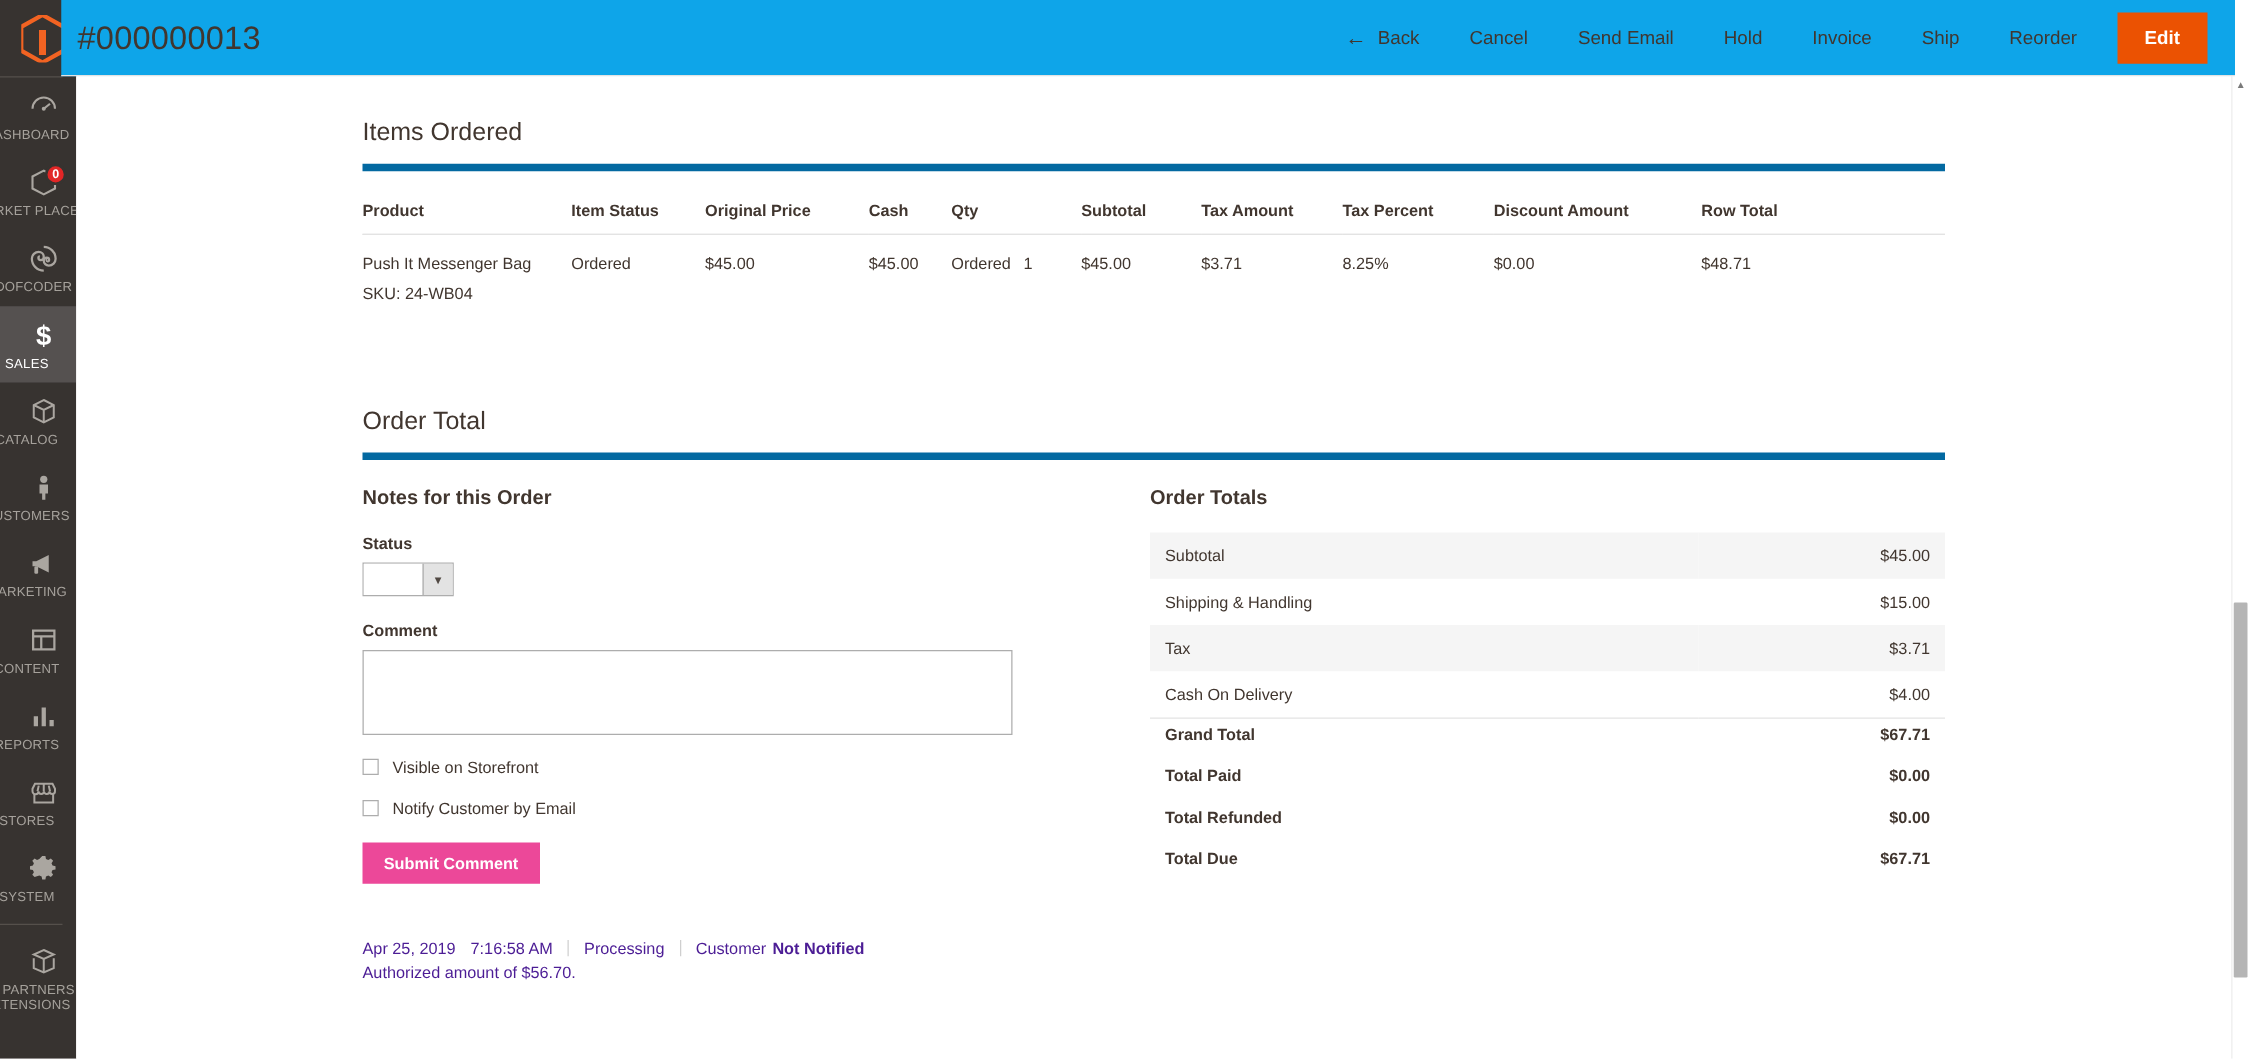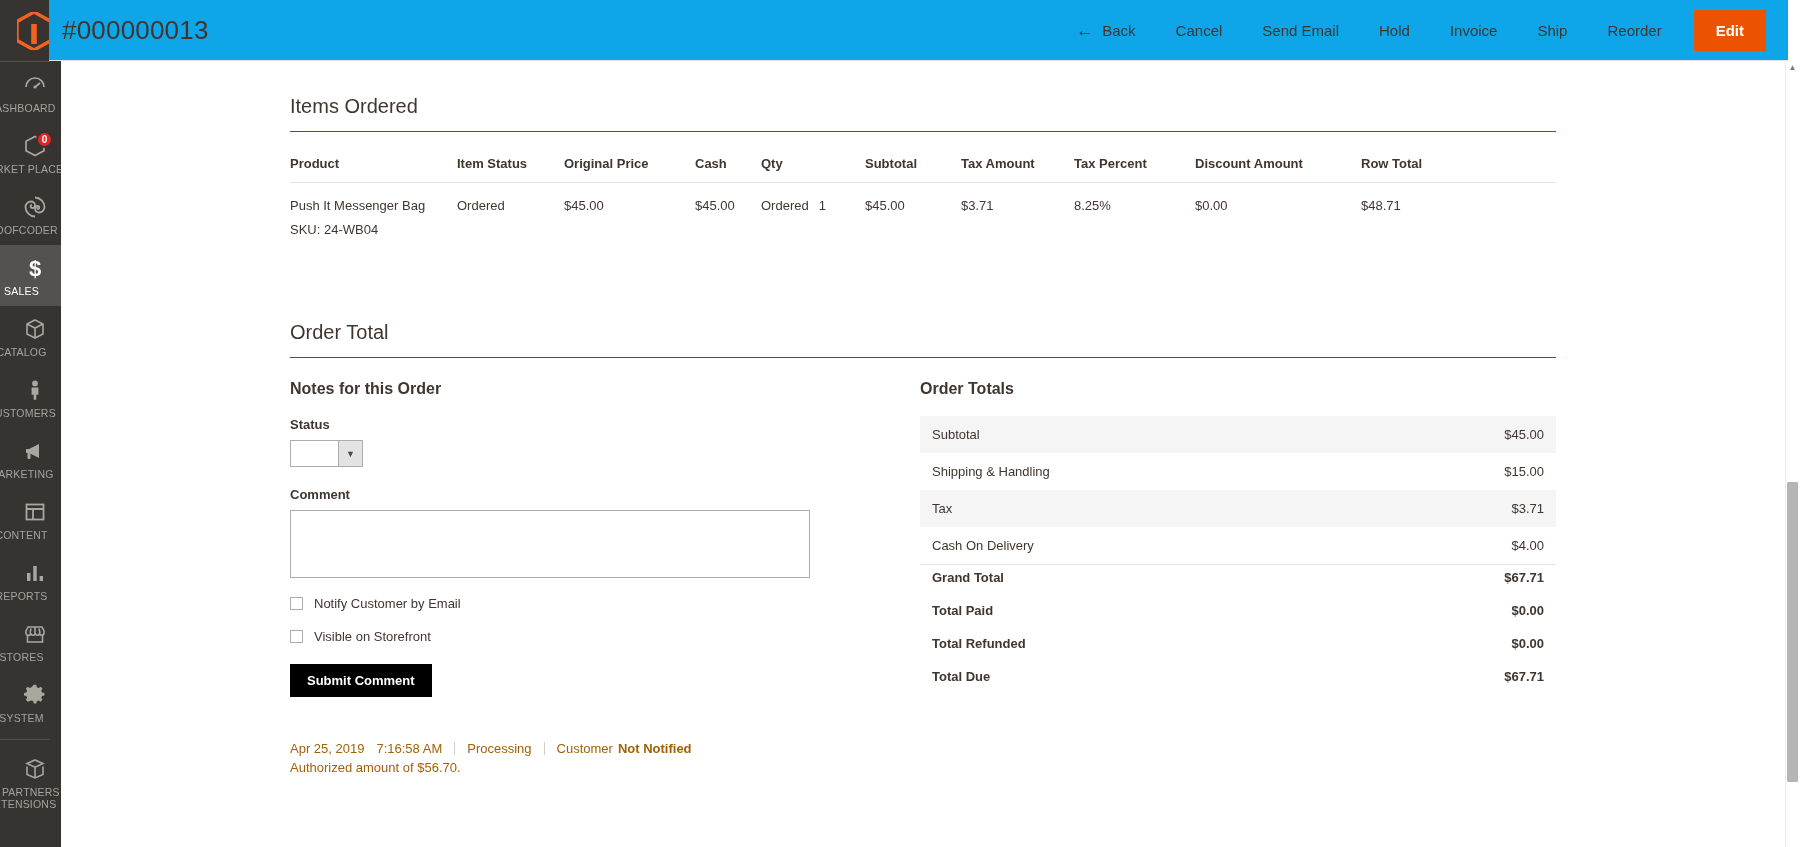--- a/index.html
+++ b/index.html
@@ -127,21 +127,21 @@
     margin: 0 auto;
     width: 1266px;
     padding-top: 34px;
   }
 
   .section-title {
     font-size: 20px;
     font-weight: normal;
     color: #41362f;
     padding-bottom: 13px;
-    border-bottom: 1px solid #0369a1;
+    border-bottom: 6px solid #0369a1;
   }
 
   
   .items-table {
     width: 100%;
     border-collapse: collapse;
     margin-top: 0px;
   }
   .items-table th {
     text-align: left;
@@ -230,34 +230,34 @@
   .cbox {
     width: 13px; height: 13px;
     border: 1px solid #adadad;
     background: #fff;
     margin-right: 11px;
     flex: none;
   }
   .check-label { font-size: 13px; color: #41362f; }
   .submit-btn {
     margin-top: 20px;
-    background: #000000;
+    background: #ec4899;
     color: #ffffff;
     border: none;
     font-family: inherit;
     font-size: 13px;
     font-weight: bold;
     padding: 9px 17px;
     cursor: pointer;
   }
 
   .history {
     margin-top: 44px;
     font-size: 13px;
-    color: #a16207;
+    color: #4c1d95;
   }
   .history-meta { display: flex; align-items: center; }
   .history-meta .sep {
     display: inline-block;
     width: 1px; height: 13px;
     background: #cfcfcf;
     margin: 0 12px;
   }
   .history-meta .date { margin-right: 12px; }
   .history-meta b { font-weight: bold; }
@@ -513,25 +513,25 @@
           <div class="select-wrap">
             <div class="select-face"></div>
             <div class="select-arrow">▼</div>
           </div>
 
           <label class="field-label">Comment</label>
           <textarea class="comment-box" placeholder="" style=""></textarea>
 
           <div class="check-row">
             <span class="cbox"></span>
-            <span class="check-label">Notify Customer by Email</span>
+            <span class="check-label">Visible on Storefront</span>
           </div>
           <div class="check-row">
             <span class="cbox"></span>
-            <span class="check-label">Visible on Storefront</span>
+            <span class="check-label">Notify Customer by Email</span>
           </div>
 
           <button class="submit-btn">Submit Comment</button>
 
           <div class="history">
             <div class="history-meta">
               <span class="date">Apr 25, 2019</span>
               <span>7:16:58 AM</span>
               <span class="sep"></span>
               <span>Processing</span>

